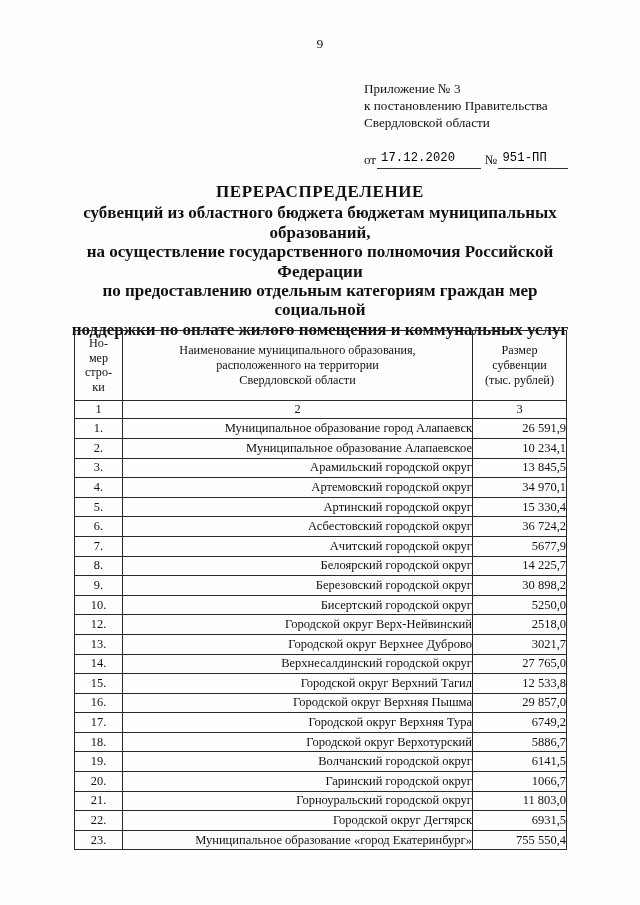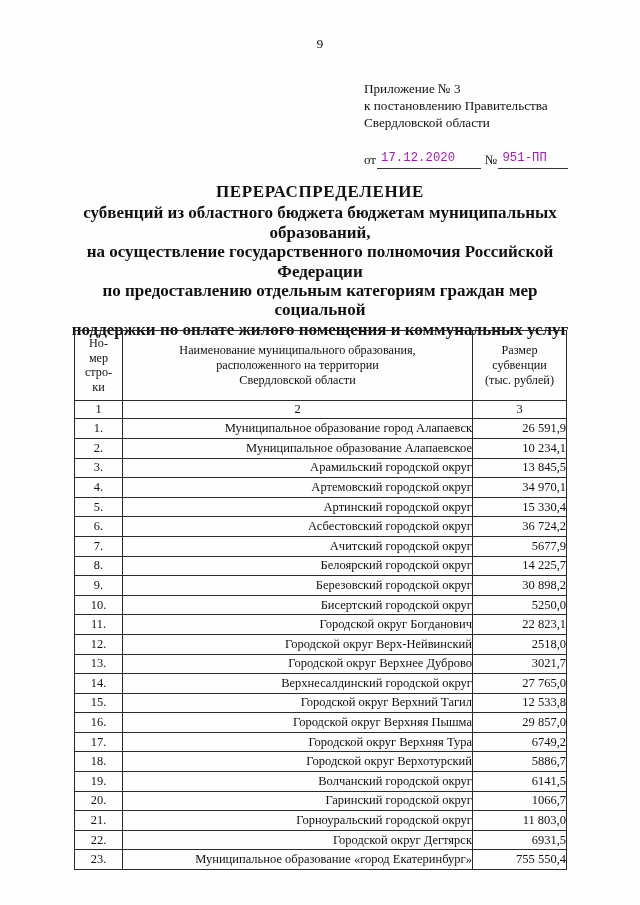--- a/index.html
+++ b/index.html
@@ -54,21 +54,21 @@
     font-size: 13px;
     padding-right: 1px;
     padding-bottom: 1px;
   }
   .meta-value {
     font-family: "Liberation Mono", "DejaVu Sans Mono", monospace;
     font-size: 12.2px;
     border-bottom: 1px solid #333;
     padding: 0 4px 1px 4px;
     letter-spacing: 0.1px;
-    color: #a21caf;
+    color: #000000;
   }
   .meta-value.date { min-width: 96px; }
   .meta-value.num  { min-width: 62px; }
   .meta-label.num-sym { padding-left: 4px; }
 
   
   .title-block {
     position: absolute;
     top: 182px;
     left: 60px;
@@ -242,25 +242,20 @@
             <td class="cell-num">9.</td>
             <td class="cell-name">Березовский городской округ</td>
             <td class="cell-val">30 898,2</td>
           </tr>
           <tr>
             <td class="cell-num">10.</td>
             <td class="cell-name">Бисертский городской округ</td>
             <td class="cell-val">5250,0</td>
           </tr>
           <tr>
-            <td class="cell-num">11.</td>
-            <td class="cell-name">Городской округ Богданович</td>
-            <td class="cell-val">22 823,1</td>
-          </tr>
-          <tr>
             <td class="cell-num">12.</td>
             <td class="cell-name">Городской округ Верх-Нейвинский</td>
             <td class="cell-val">2518,0</td>
           </tr>
           <tr>
             <td class="cell-num">13.</td>
             <td class="cell-name">Городской округ Верхнее Дуброво</td>
             <td class="cell-val">3021,7</td>
           </tr>
           <tr>

